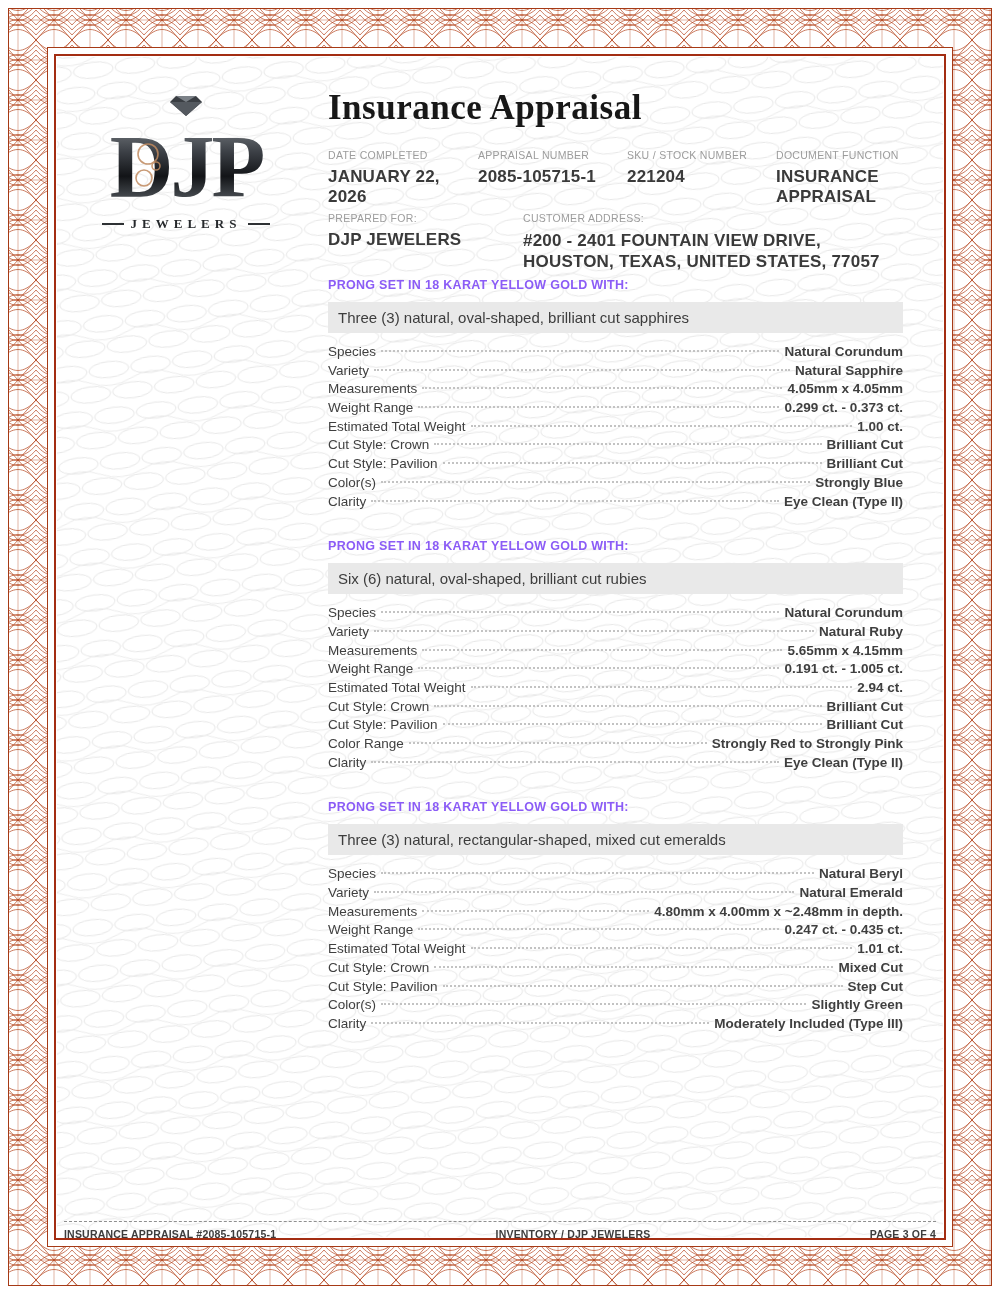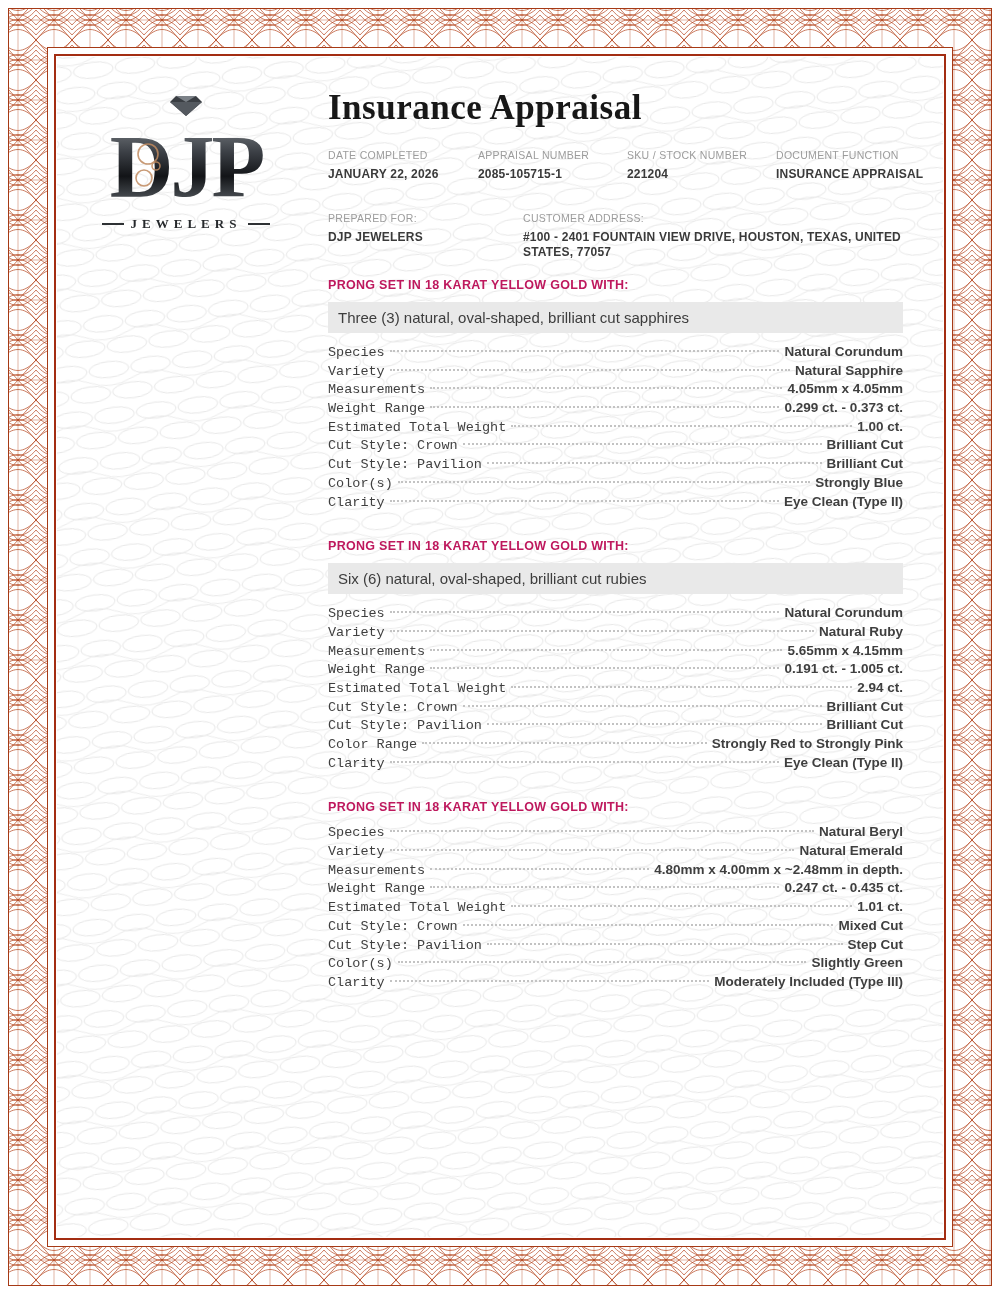--- a/index.html
+++ b/index.html
@@ -13,32 +13,32 @@
   .logo-sub{display:flex;align-items:center;justify-content:center;gap:7px;margin-top:2px;}
   .logo-dash{width:22px;border-top:2px solid #2e3134;}
   .logo-sub-text{font-family:"Liberation Serif",serif;font-size:13px;letter-spacing:5px;
         color:#26292c;font-weight:600;}
 
   
   .doc-title{position:absolute;left:328px;top:88px;margin:0;font-family:"Liberation Serif",serif;
         font-weight:600;font-size:35px;color:#171717;letter-spacing:.5px;}
   .meta-col{position:absolute;top:149px;width:145px;}
   .meta-label{font-size:10.5px;color:#9c9c9c;text-transform:uppercase;letter-spacing:.3px;}
-  .meta-value{margin-top:6px;font-size:12px;font-weight:bold;color:#3a3a3a;letter-spacing:.2px;}
+  .meta-value{margin-top:6px;font-size:17px;font-weight:bold;color:#3a3a3a;letter-spacing:.2px;}
   .row2-col{position:absolute;top:212px;}
   .addr{width:386px;line-height:1.25;}
 
   
   #sections{position:absolute;left:328px;top:278px;width:575px;}
   .section{margin-bottom:27px;}
-  .section-heading{font-size:12.5px;font-weight:bold;color:#be185d;letter-spacing:.3px;
+  .section-heading{font-size:12.5px;font-weight:bold;color:#8b5cf6;letter-spacing:.3px;
         margin-bottom:10px;}
   .desc-box{background:#e9e9e9;color:#3d3d3d;font-size:15px;padding:7px 10px;margin-bottom:11px;}
   .spec-row{display:flex;align-items:baseline;height:18.7px;font-size:13.5px;color:#3f3f3f;}
-  .spec-label{white-space:nowrap;font-family:Liberation Mono, monospace;}
+  .spec-label{white-space:nowrap;}
   .leader-dots{flex:1;border-bottom:2px dotted #c3c3c3;margin:0 5px;transform:translateY(-4px);}
   .spec-value{white-space:nowrap;font-weight:bold;}
 
   
   .footer{position:absolute;left:64px;right:64px;top:1221px;border-top:1px dashed #8f8f8f;
         padding-top:6px;display:flex;justify-content:space-between;
         font-size:10.5px;font-weight:bold;color:#3c3c3c;letter-spacing:.2px;}
 </style>
 </head>
 <body>
@@ -131,21 +131,21 @@
       <div class="meta-label">DOCUMENT FUNCTION</div>
       <div class="meta-value">INSURANCE APPRAISAL</div>
     </div>
 
     <div class="row2-col" style="left:328px">
       <div class="meta-label">PREPARED FOR:</div>
       <div class="meta-value">DJP JEWELERS</div>
     </div>
     <div class="row2-col" style="left:523px">
       <div class="meta-label">CUSTOMER ADDRESS:</div>
-      <div class="meta-value addr">#100 - 2401 FOUNTAIN VIEW DRIVE, HOUSTON, TEXAS, UNITED STATES, 77057</div>
+      <div class="meta-value addr">#200 - 2401 FOUNTAIN VIEW DRIVE, HOUSTON, TEXAS, UNITED STATES, 77057</div>
     </div>
 
     <div id="sections">
         <div class="section">
           <div class="section-heading">PRONG SET IN 18 KARAT YELLOW GOLD WITH:</div>
           <div class="desc-box">Three (3) natural, oval-shaped, brilliant cut sapphires</div>
           <div class="spec-row">
             <span class="spec-label">Species</span>
             <span class="leader-dots"></span>
             <span class="spec-value">Natural Corundum</span>
@@ -235,20 +235,21 @@
             <span class="spec-value">Strongly Red to Strongly Pink</span>
           </div>
           <div class="spec-row">
             <span class="spec-label">Clarity</span>
             <span class="leader-dots"></span>
             <span class="spec-value">Eye Clean (Type II)</span>
           </div>
         </div>
         <div class="section">
           <div class="section-heading">PRONG SET IN 18 KARAT YELLOW GOLD WITH:</div>
+          <div class="desc-box">Three (3) natural, rectangular-shaped, mixed cut emeralds</div>
           <div class="spec-row">
             <span class="spec-label">Species</span>
             <span class="leader-dots"></span>
             <span class="spec-value">Natural Beryl</span>
           </div>
           <div class="spec-row">
             <span class="spec-label">Variety</span>
             <span class="leader-dots"></span>
             <span class="spec-value">Natural Emerald</span>
           </div>
@@ -283,15 +284,20 @@
             <span class="spec-value">Slightly Green</span>
           </div>
           <div class="spec-row">
             <span class="spec-label">Clarity</span>
             <span class="leader-dots"></span>
             <span class="spec-value">Moderately Included (Type III)</span>
           </div>
         </div>
       </div>
 
+    <div class="footer">
+      <span>INSURANCE APPRAISAL #2085-105715-1</span>
+      <span>INVENTORY / DJP JEWELERS</span>
+      <span>PAGE 3 OF 4</span>
+    </div>
 
   </div>
 </div>
 
 </body></html>

